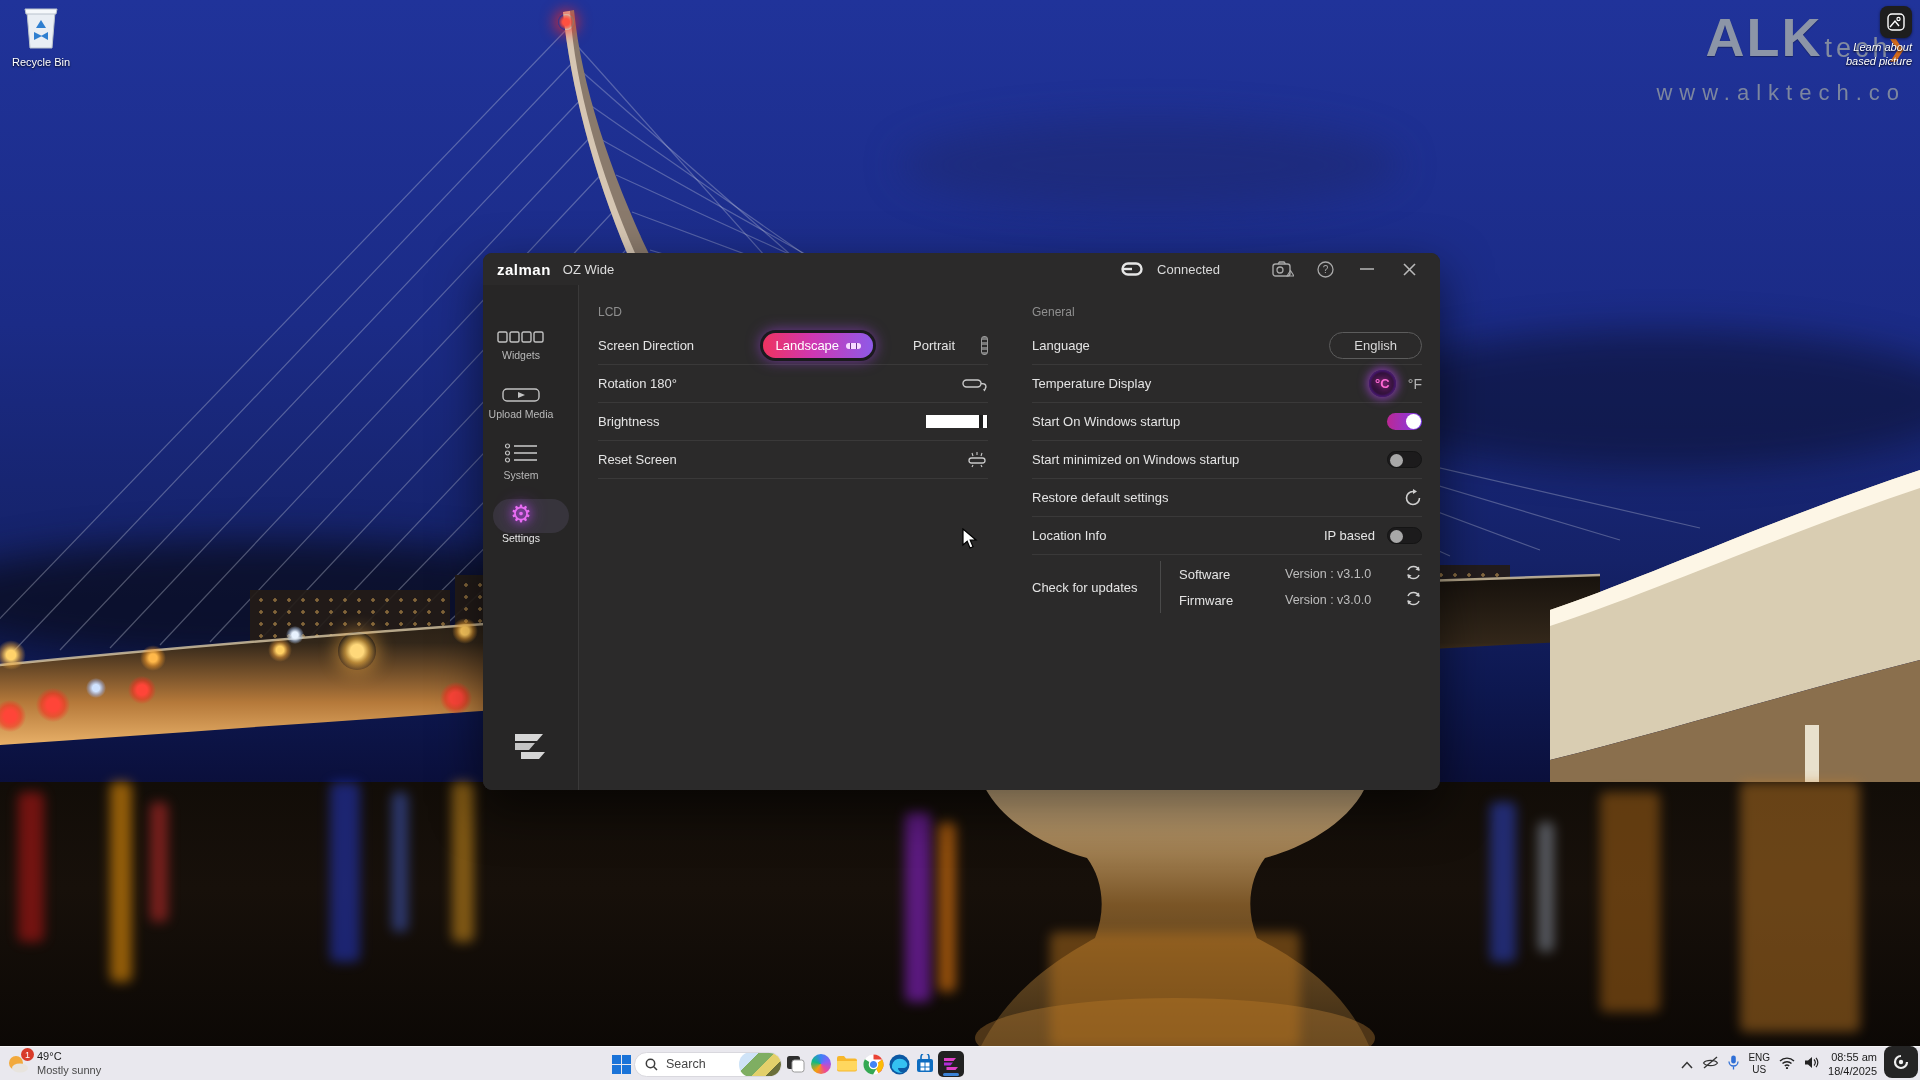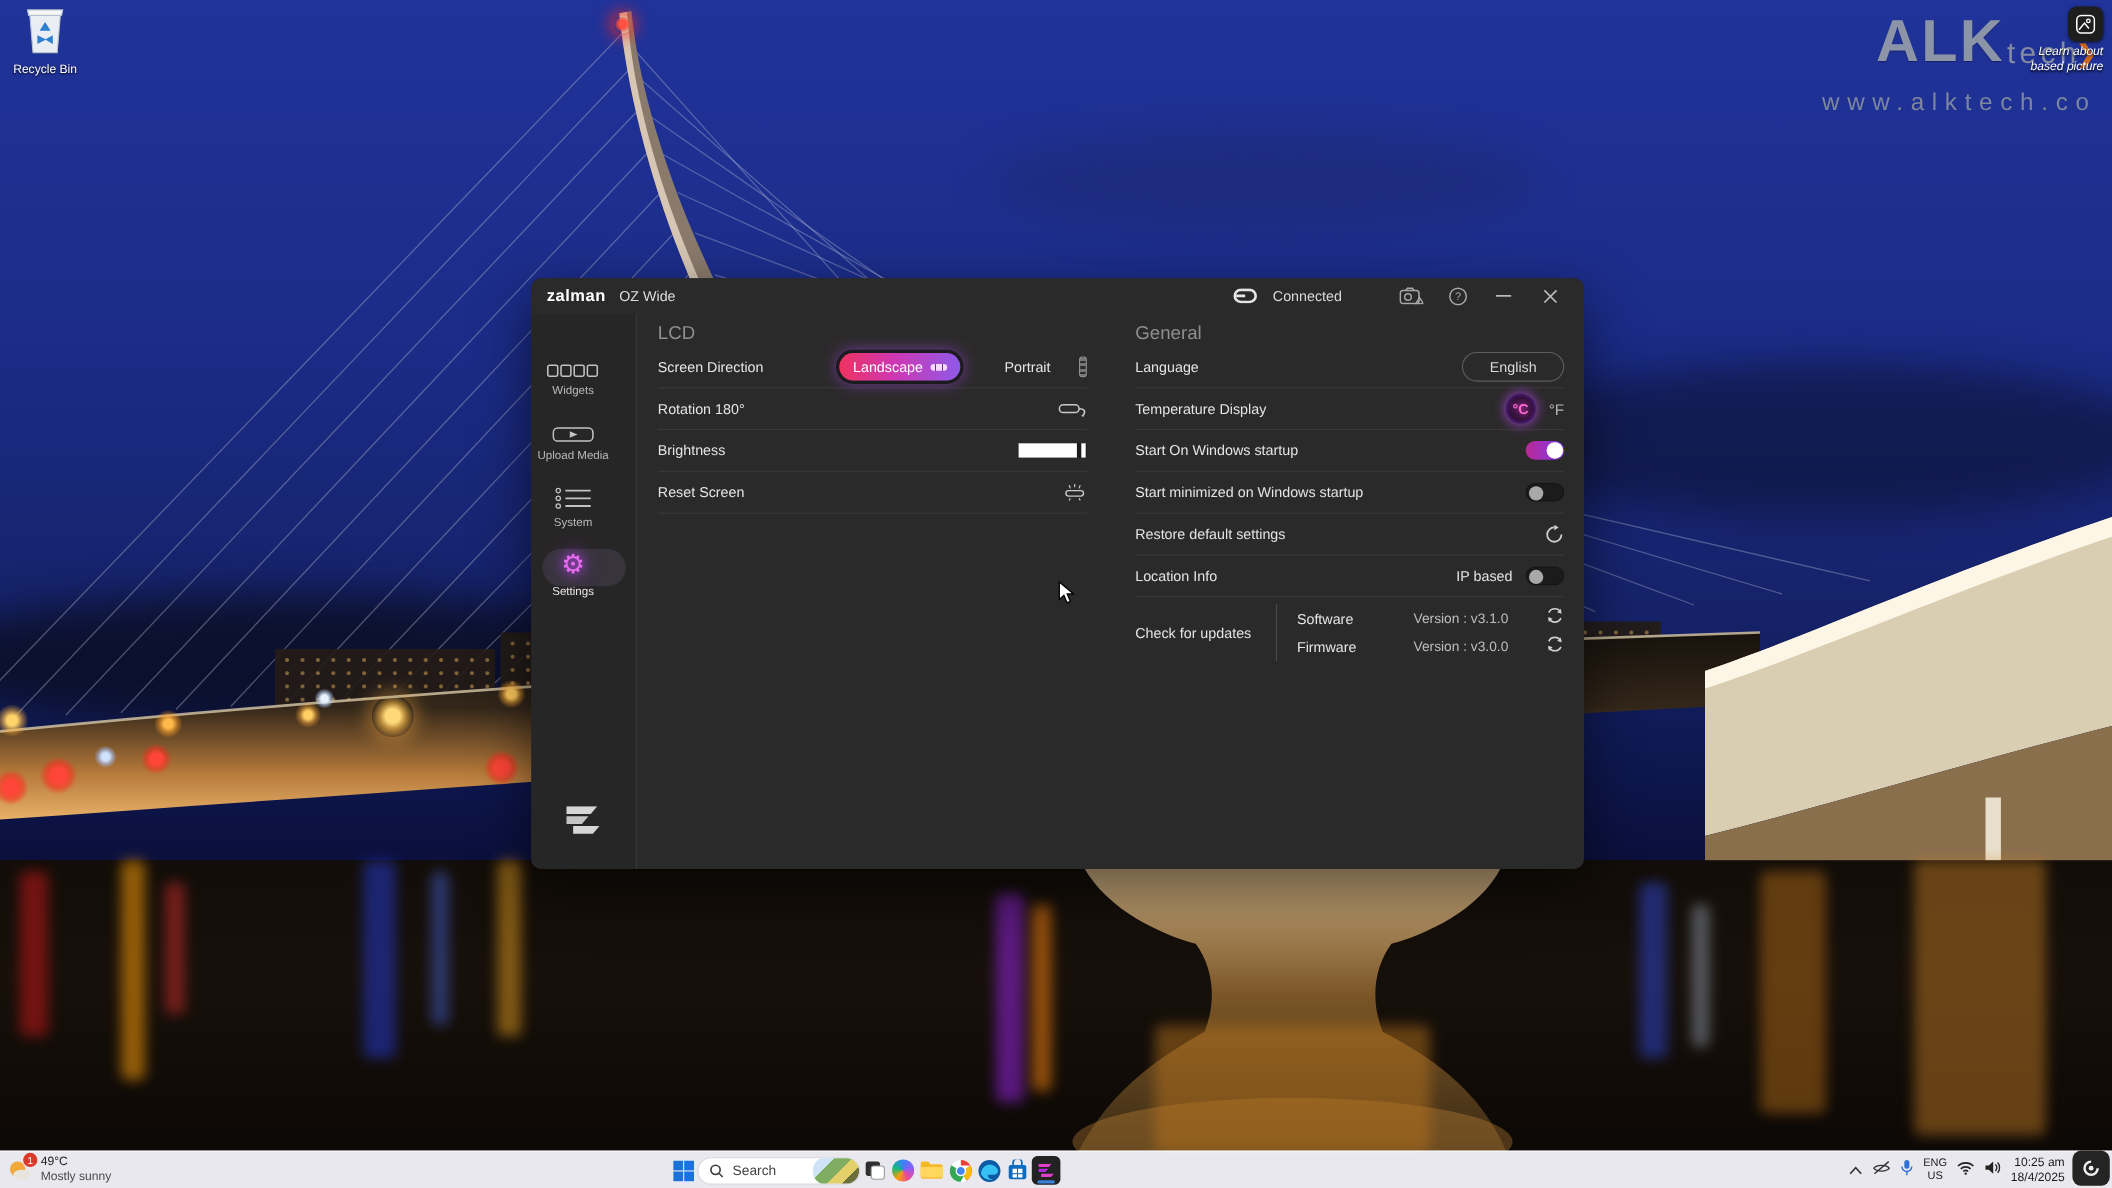--- a/index.html
+++ b/index.html
@@ -53,21 +53,21 @@
     border-right:1px solid #3a3939; }
   .side-item { position:absolute; left:0; width:76px; text-align:center; color:#b9b9b9; font-size:10.5px; }
   .side-item .ic { display:flex; justify-content:center; margin-bottom:6px; }
   .settings-pill { position:absolute; left:10px; top:214px; width:76px; height:34px; background:#37343c;
     border-radius:17px; }
   .gear { font-size:24px; color:#e86cf2; text-shadow:0 0 10px #c44df0, 0 0 18px #a23ee8; line-height:1; }
   .zlogo { position:absolute; left:30px; bottom:26px; }
 
   .col { position:absolute; top:40px; width:390px; }
   .col-lcd { left:115px; } .col-gen { left:549px; }
-  .sec-head { color:#8f8f8f; font-size:17px; height:22px; }
+  .sec-head { color:#8f8f8f; font-size:12px; height:22px;margin-top:12px; }
   .row { height:38px; display:flex; align-items:center; border-bottom:1px solid #3a3939; color:#e4e4e4; font-size:13px; }
   .row .lbl { flex:0 0 auto; }
   .row .right { margin-left:auto; display:flex; align-items:center; }
   .pill-landscape { position:relative; display:flex; align-items:center; gap:7px; padding:5px 12px;
     border-radius:14px; color:#fff; font-size:13px;
     background:linear-gradient(90deg,#ee3360 0%,#cf37b2 45%,#8e5ae8 100%);
     box-shadow:0 0 0 3px #1b1a1e, 0 0 14px 3px rgba(170,70,240,.55); }
   .mini-h { width:15px; height:6px; border-radius:3px; background:
     linear-gradient(90deg,#f6d9ff 0 4px, rgba(0,0,0,.35) 4px 5px, #f6d9ff 5px 10px, rgba(0,0,0,.35) 10px 11px, #f6d9ff 11px 15px); }
   .portrait-lbl { margin-left:40px; color:#e4e4e4; }
@@ -616,21 +616,21 @@
           <circle cx="8" cy="11" r="1.1" fill="#222"></circle>
         </svg>
       </span>
       <span>
         <svg width="15" height="13" viewBox="0 0 15 13">
           <path d="M1,4.5 h3 l4,-3.5 v11 l-4,-3.5 h-3 Z" fill="#222"></path>
           <path d="M10,3.5 a4.5,4.5 0 0 1 0,6 M12,1.8 a7,7 0 0 1 0,9.4" fill="none" stroke="#222" stroke-width="1.2"></path>
         </svg>
       </span>
       <span class="clock">
-        <div>10:25 am</div>
+        <div>08:55 am</div>
         <div>18/4/2025</div>
       </span>
       <span style="width:30px;"></span>
     </div>
     <div class="wm-clock">
       <svg width="18" height="18" viewBox="0 0 18 18">
         <path d="M15,9 A6,6 0 1 1 9,3" fill="none" stroke="#efefef" stroke-width="2.2"></path>
         <circle cx="9" cy="9" r="2.2" fill="#efefef"></circle>
       </svg>
     </div>

